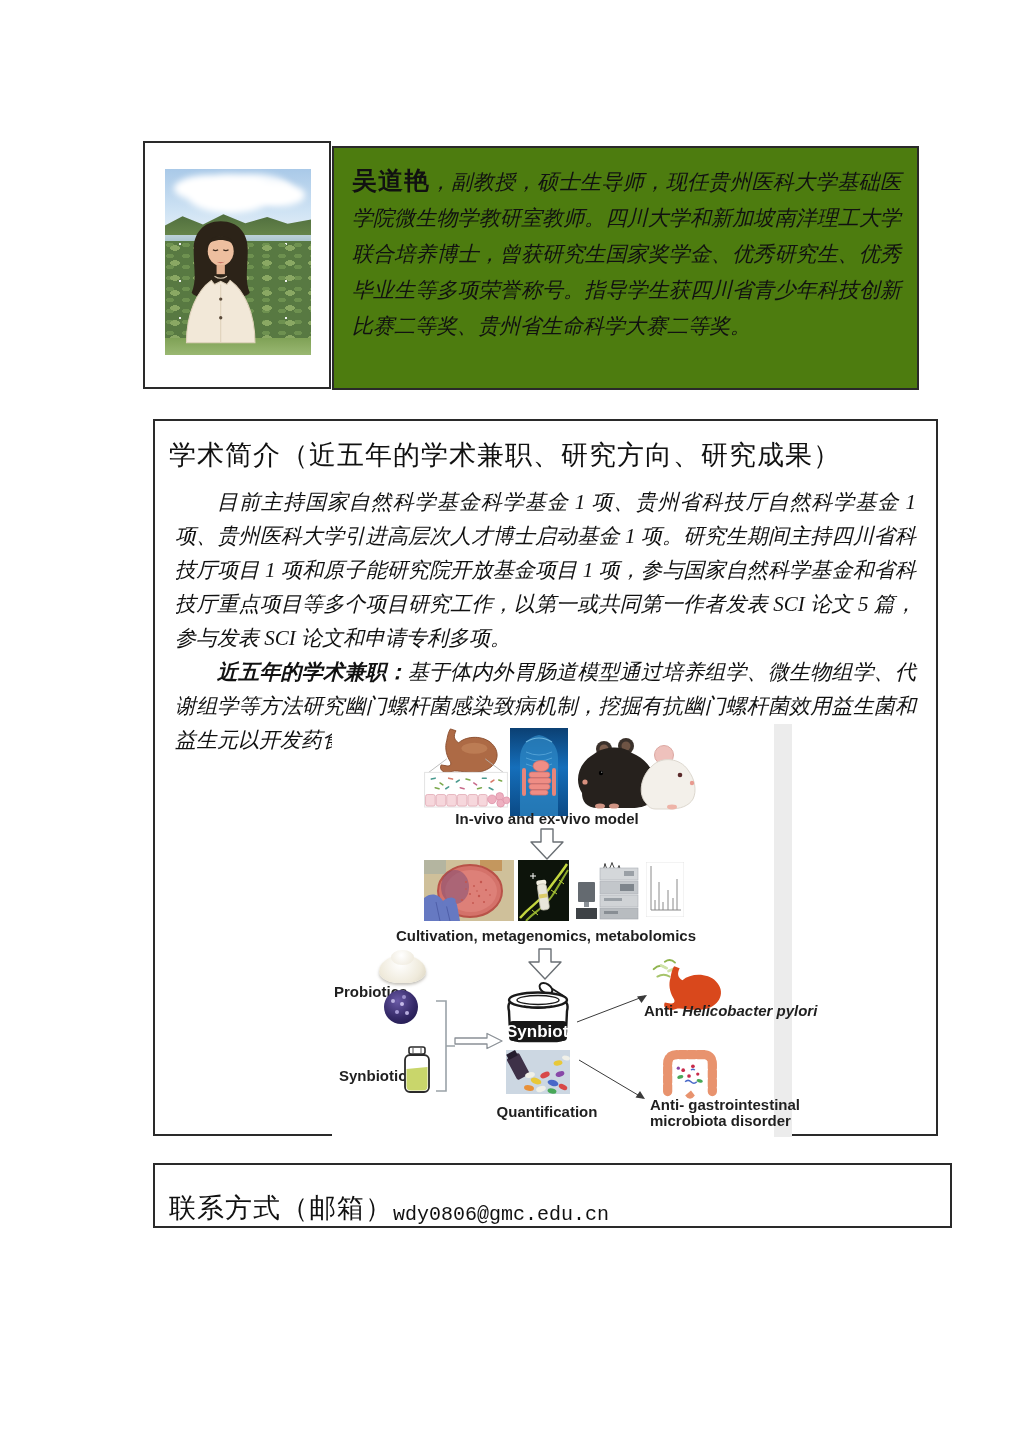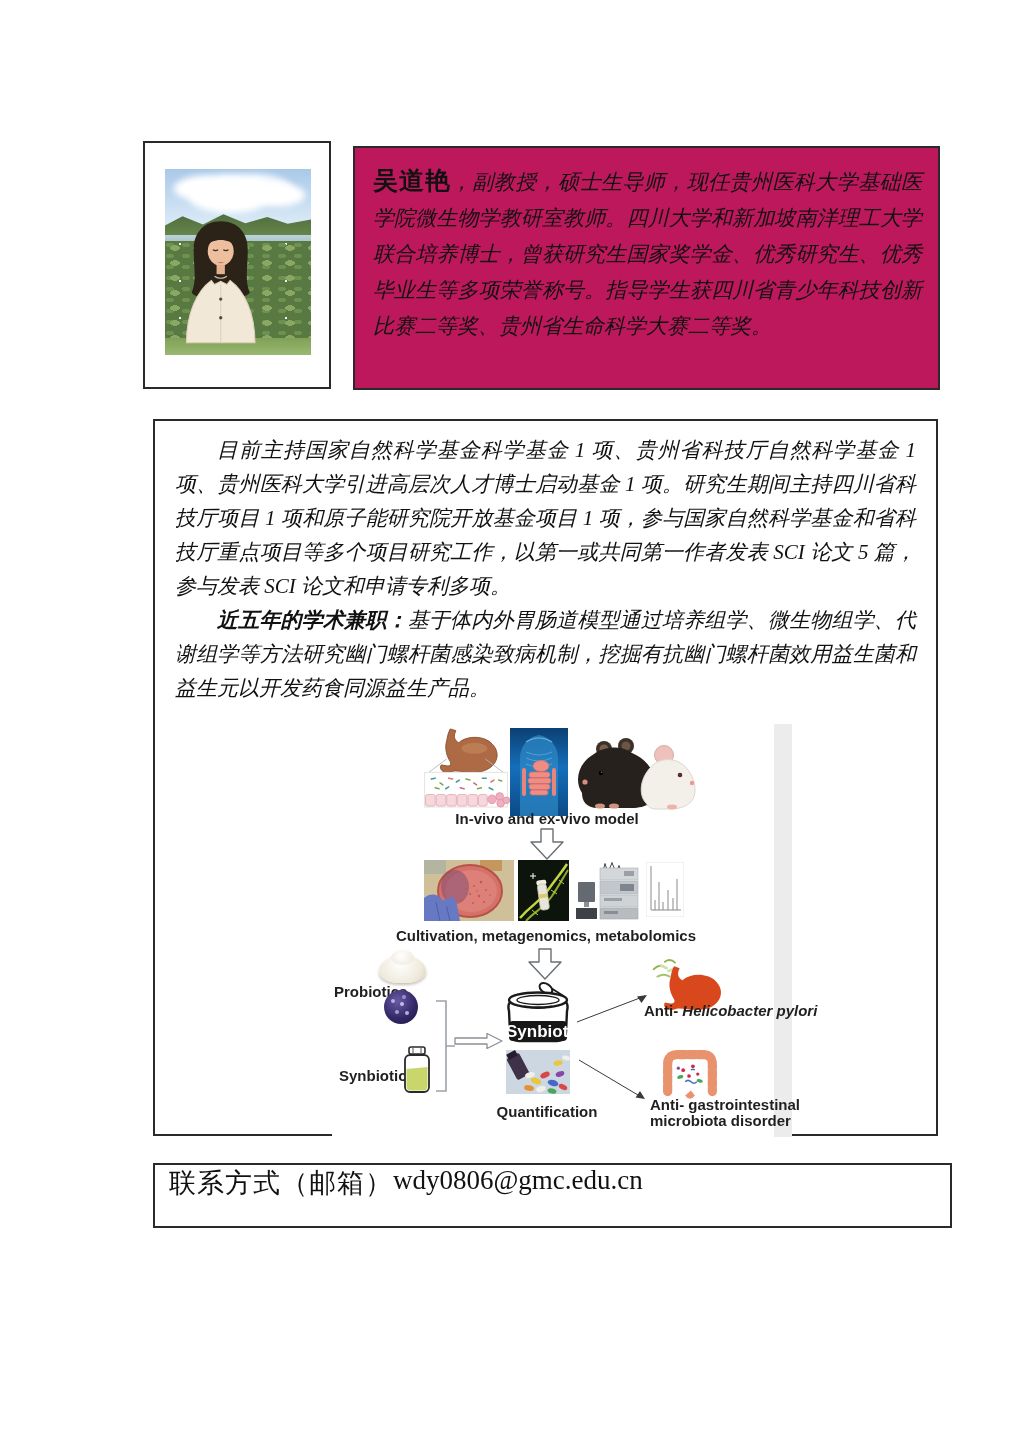--- a/index.html
+++ b/index.html
@@ -20,35 +20,35 @@
   .ph-pond{left:0;top:38.5%;width:100%;height:53%;background-color:#587942;
     background-image:
       radial-gradient(ellipse 9px 5px at 10px 7px,#8aa863 55%,rgba(0,0,0,0) 56%),
       radial-gradient(ellipse 7px 4px at 5px 4px,#6e9150 55%,rgba(0,0,0,0) 56%),
       radial-gradient(circle 2px at 15px 3px,#eef2f0 70%,rgba(0,0,0,0) 71%);
     background-size:23px 15px,16px 11px,53px 37px;}
   .ph-grass{left:0;bottom:0;width:100%;height:9%;background:linear-gradient(#7fa156,#9ab872);}
   .ph-person{left:6%;top:20%;width:64%;height:80%;}
 
   
-  .bio-box{left:353px;top:146px;width:549px;height:226px;border:2px solid #2a2a2a;padding:14px 16px 0 18px;background:#be185d;}
+  .bio-box{left:332px;top:146px;width:549px;height:226px;border:2px solid #2a2a2a;padding:14px 16px 0 18px;background:#4d7c0f;}
   .bio-text{font-size:21px;line-height:36px;text-align:justify;font-style:italic;}
   .bio-name{font-family:"Liberation Sans",sans-serif;font-style:normal;font-weight:bold;font-size:25px;letter-spacing:.5px;}
 
   .main-box{left:153px;top:419px;width:781px;height:713px;border:2px solid #2a2a2a;background:#fff;}
   .main-heading{margin:16px 14px 0 14px;font-size:27px;font-weight:normal;letter-spacing:1px;}
   .main-box p{margin:12px 20px 0 20px;font-size:21px;line-height:34px;text-align:justify;
               text-indent:2em;font-style:italic;}
   .main-box p.p2{margin-top:0;}
   .p2-lead{font-weight:bold;}
 
   .contact-box{left:153px;top:1163px;width:781px;height:61px;border:2px solid #2a2a2a;background:#fff;
-               display:flex;align-items:flex-start;padding-left:14px;}
+               display:flex;align-items:flex-end;padding-left:14px;}
   .contact-label{font-size:27px;letter-spacing:1px;}
-  .contact-email{font-size:27px;}
+  .contact-email{font-size:20px;font-family:Liberation Mono, monospace;}
 
   
   .figure{left:177px;top:303px;width:460px;height:413px;background:#fff;}
   .fig-strip{left:442px;top:0;width:18px;height:413px;background:#ececec;}
   .fig-label{position:absolute;font-family:"Liberation Sans",sans-serif;font-weight:bold;
              font-size:15px;color:#1f1f1f;white-space:nowrap;}
   .center{transform:translateX(-50%);}
   .powder{left:47px;top:231px;width:47px;height:28px;border-radius:50% 50% 45% 45%/60% 60% 40% 40%;
           background:radial-gradient(circle at 45% 30%,#ffffff,#efeadb 65%,#d9d2bf);
           box-shadow:0 2px 3px rgba(90,80,60,.35);}
@@ -92,20 +92,21 @@
       <path d="M39,56 q6,4 12,0" stroke="#d8c8b0" stroke-width="1" fill="none"></path>
     </svg>
   </div>
 </div>
 
 <div class="abs bio-box">
   <div class="bio-text"><span class="bio-name">吴道艳</span><span>，副教授，硕士生导师，现任贵州医科大学基础医学院微生物学教研室教师。四川大学和新加坡南洋理工大学联合培养博士，曾获研究生国家奖学金、优秀研究生、优秀毕业生等多项荣誉称号。指导学生获四川省青少年科技创新比赛二等奖、贵州省生命科学大赛二等奖。</span></div>
 </div>
 
 <div class="abs main-box">
+  <h1 class="main-heading">学术简介（近五年的学术兼职、研究方向、研究成果）</h1>
   <p>目前主持国家自然科学基金科学基金 1 项、贵州省科技厅自然科学基金 1 项、贵州医科大学引进高层次人才博士启动基金 1 项。研究生期间主持四川省科技厅项目 1 项和原子能研究院开放基金项目 1 项，参与国家自然科学基金和省科技厅重点项目等多个项目研究工作，以第一或共同第一作者发表 SCI 论文 5 篇，参与发表 SCI 论文和申请专利多项。</p>
   <p class="p2"><span class="p2-lead">近五年的学术兼职：</span><span>基于体内外胃肠道模型通过培养组学、微生物组学、代谢组学等方法研究幽门螺杆菌感染致病机制，挖掘有抗幽门螺杆菌效用益生菌和益生元以开发药食同源益生产品。</span></p>
 
   <div class="abs figure">
     <div class="abs fig-strip"></div>
 
     <svg class="abs" style="left:98px;top:4px" width="74" height="48" viewBox="0 0 80 52">
       <path d="M22,1 L28,3 C25,9 26,13 31,16 C40,8 58,8 67,17 C78,28 72,43 56,47 C42,50 30,45 24,47 C16,50 9,46 12,40 L18,41 C22,42 24,39 21,35 C17,28 16,20 18,14 C19,8 20,4 22,1 Z" stroke="#8a4d2e" stroke-width="1" fill="#ad6a45"></path>
       <ellipse cx="48" cy="22" rx="14" ry="6" fill="#c98a60" opacity="0.55"></ellipse>
     </svg>

